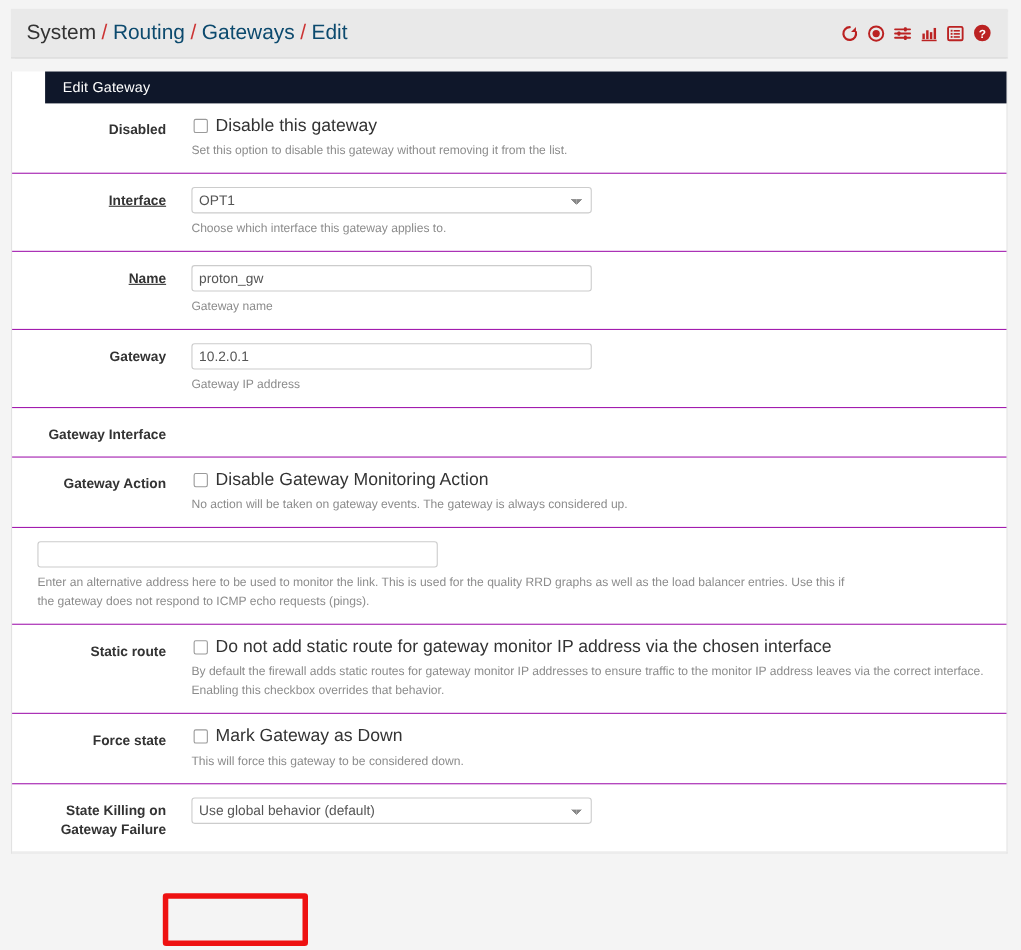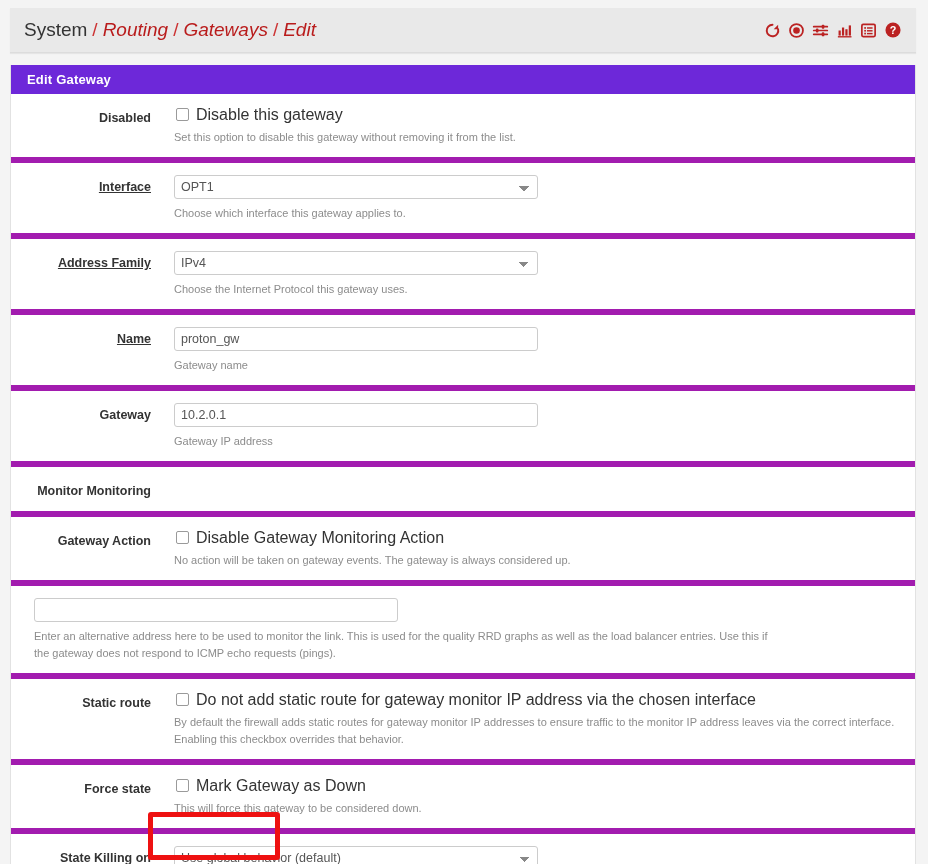--- a/index.html
+++ b/index.html
@@ -15,46 +15,47 @@
   
   .crumb-bar {
     position: absolute; left: 10px; top: 8px; width: 906px; height: 45px;
     background: #e9e9e9;
     border-bottom: 1px solid #dcdcdc;
     display: flex; align-items: center;
     box-shadow: 0 1px 1px rgba(0,0,0,.06);
   }
   .crumb { display: flex; align-items: baseline; padding-left: 14px; font-size: 19px; }
   .crumb .first { color: #333; }
-  .crumb .link { color: #b91c1c; cursor: pointer; font-style: italic; }
+  .crumb .link { color: #0c4a6e; cursor: pointer; }
   .crumb .sep { color: #cc3333; margin: 0 5px; font-size: 19px; }
 
   .hdr-icons {
     margin-left: auto; display: flex; align-items: center;
     gap: 7px; padding-right: 14px; color: #bb2222;
   }
   .hdr-icons svg { display: block; }
 
   
   .panel {
     position: absolute; left: 10px; top: 65px; width: 906px;
     background: #fff;
     border: 1px solid #e2e2e2;
     border-top: none;
   }
   .panel-heading {
-    background: #6d28d9; color: #fff;
-    font-size: 13px; font-weight: bold;
+    background: #0f172a; color: #fff;
+    font-size: 13px; font-weight: normal;
     padding: 7px 0 7px 16px;
     letter-spacing: .2px;
+    margin-left: 30px;
   }
 
   .row {
     display: flex;
-    border-bottom: 6px solid #a21caf;
+    border-bottom: 1px solid #a21caf;
     padding: 12px 0 11px 0;
   }
   .row:last-of-type { border-bottom: 1px solid #e8e8e8; }
 
   .lbl {
     width: 140px; flex: 0 0 140px;
     text-align: right;
     font-size: 12.5px; font-weight: bold; color: #333;
     line-height: 1.35;
     padding-top: 4px;
@@ -199,48 +200,39 @@
     <div class="row">
       <div class="lbl req"><span>Interface</span></div>
       <div class="ctl">
         <select class="sel">
           <option>OPT1</option>
         </select>
         <div class="help">Choose which interface this gateway applies to.</div>
       </div>
     </div>
 
-    <div class="row">
-      <div class="lbl req"><span>Address Family</span></div>
-      <div class="ctl">
-        <select class="sel">
-          <option>IPv4</option>
-        </select>
-        <div class="help">Choose the Internet Protocol this gateway uses.</div>
-      </div>
-    </div>
 
     <div class="row">
       <div class="lbl req"><span>Name</span></div>
       <div class="ctl">
         <input class="txt" type="text" value="proton_gw" style="">
         <div class="help">Gateway name</div>
       </div>
     </div>
 
     <div class="row">
       <div class="lbl">Gateway</div>
       <div class="ctl">
         <input class="txt" type="text" value="10.2.0.1" style="">
         <div class="help">Gateway IP address</div>
       </div>
     </div>
 
     <div class="row">
-      <div class="lbl">Monitor Monitoring</div>
+      <div class="lbl">Gateway Interface</div>
       <div class="ctl">
       </div>
     </div>
 
     <div class="row">
       <div class="lbl">Gateway Action</div>
       <div class="ctl">
         <div class="check-line">
           <input type="checkbox" id="cb-gwact" style="">
           <label for="cb-gwact">Disable Gateway Monitoring Action</label>

